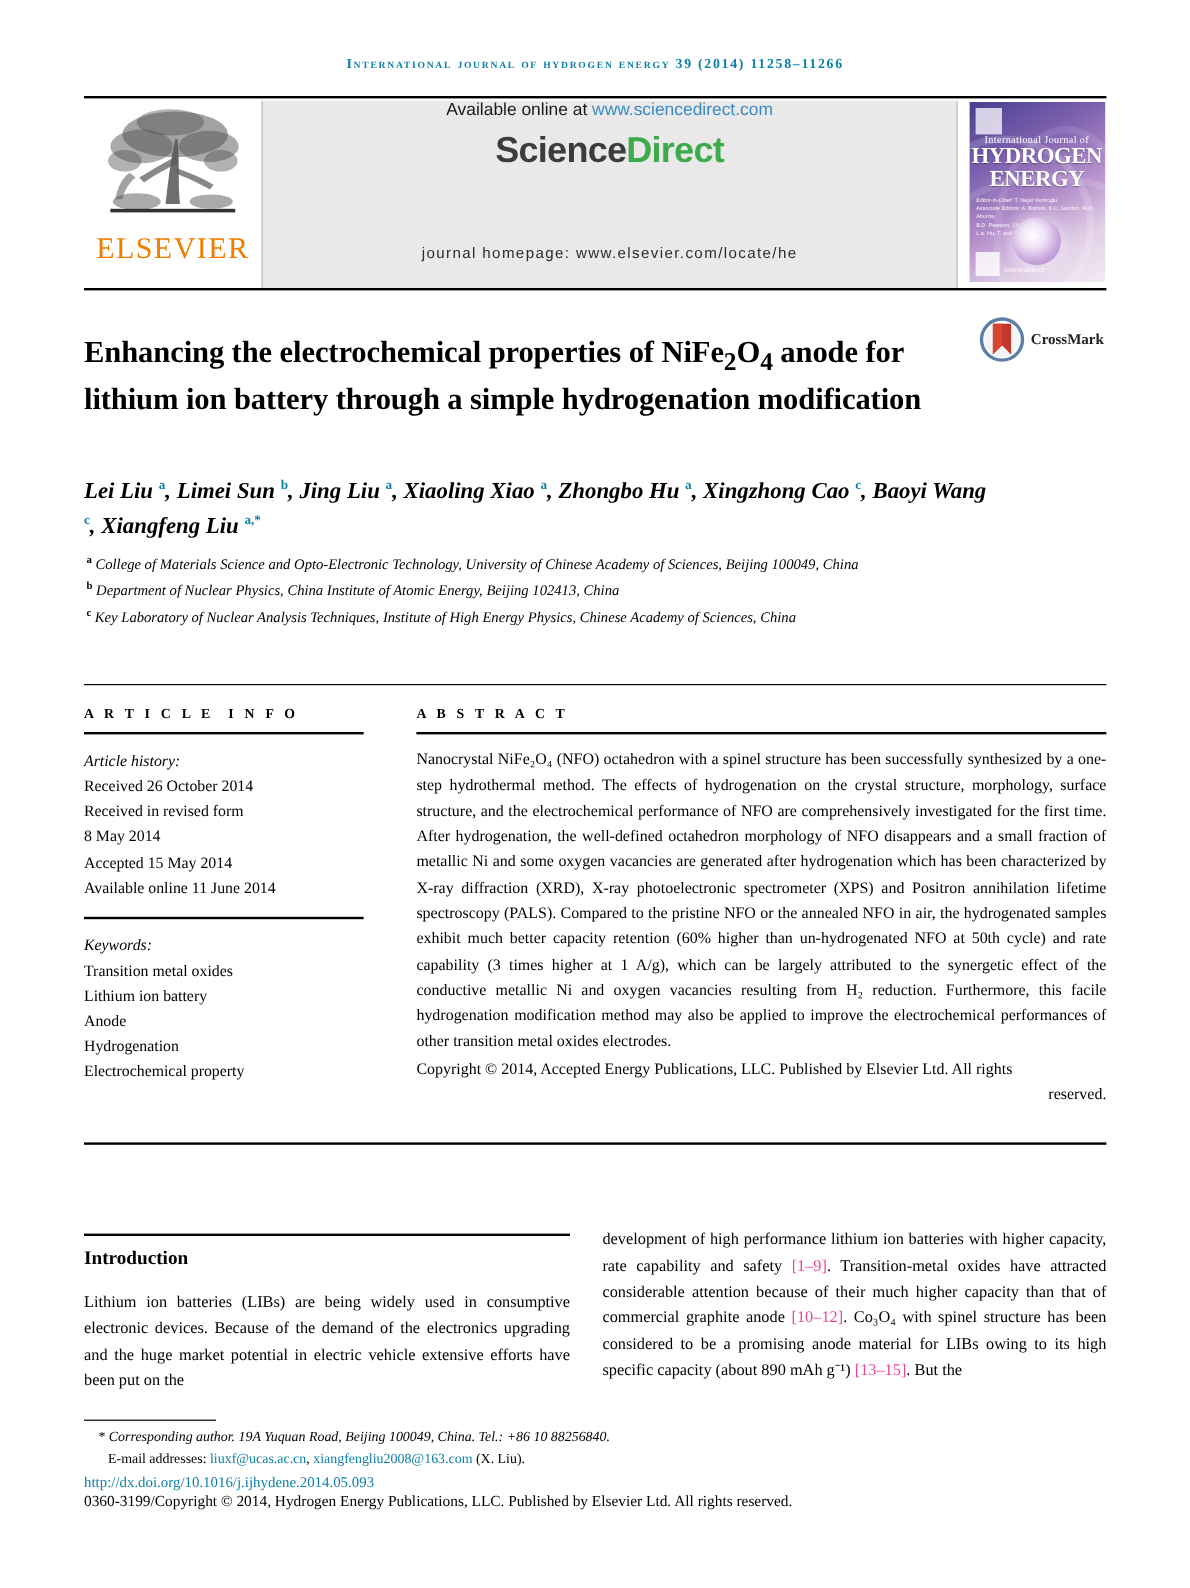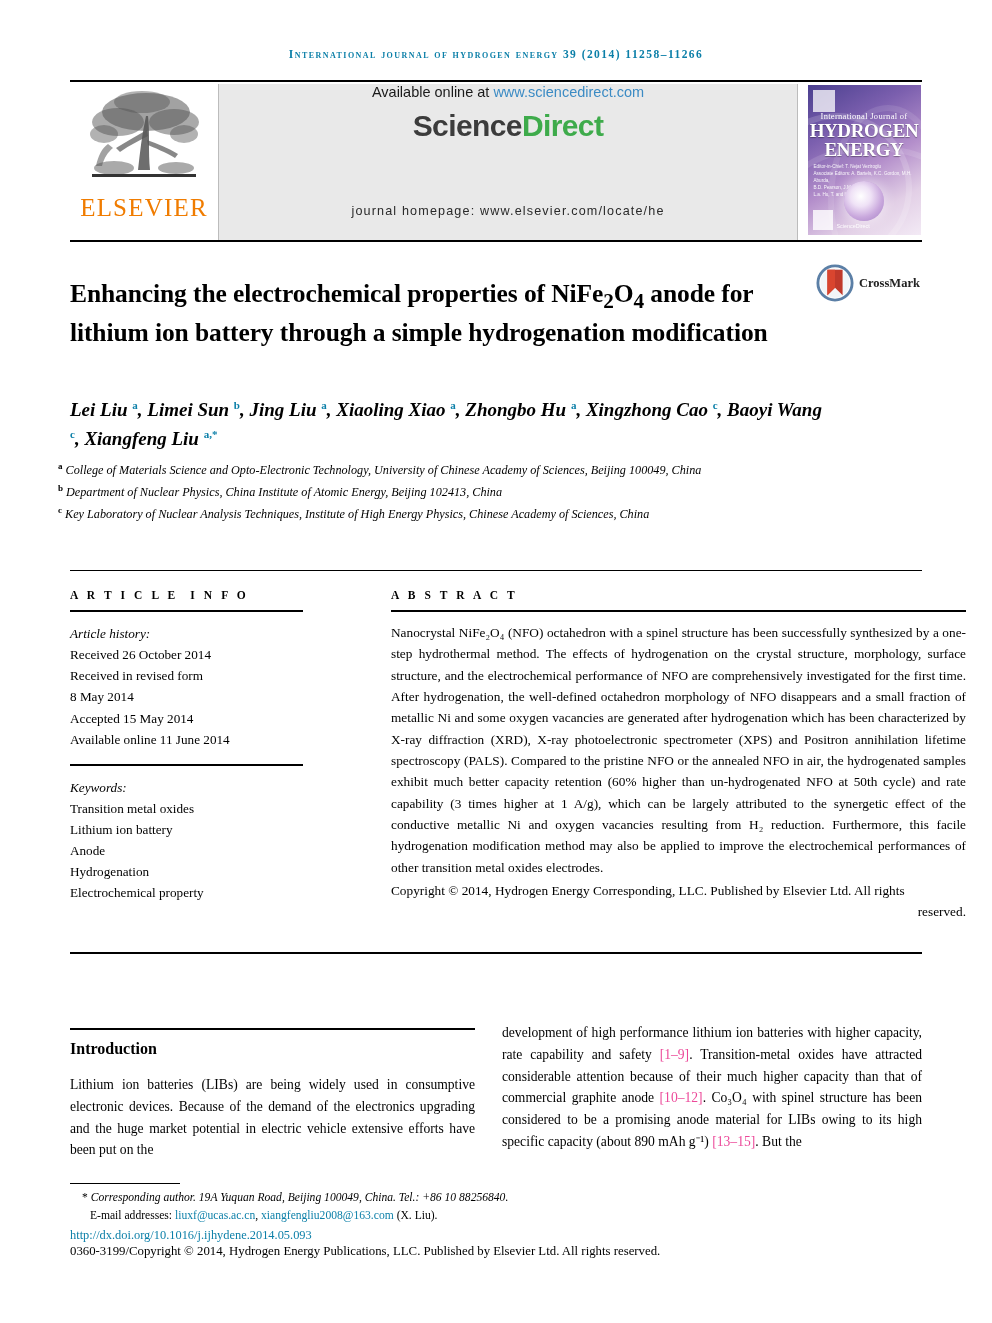--- a/index.html
+++ b/index.html
@@ -205,21 +205,21 @@
     font-family: "Liberation Serif", serif;
     font-style: italic;
     font-weight: bold;
     font-size: 19px;
     line-height: 1.55;
   }
   .authors sup { color: #0b7fa8; font-size: 11px; font-style: normal; font-weight: bold; }
 
   .affils {
     position: absolute;
-    left: 58px; top: 459px; width: 790px;
+    left: 72px; top: 459px; width: 790px;
     font-family: "Liberation Serif", serif;
     font-style: italic;
     font-size: 12.2px;
     line-height: 1.62;
   }
   .affils sup { font-weight: bold; font-style: normal; font-size: 9px; }
   .affils div { margin: 0; }
 
   .rule-after-affil {
     position: absolute;
@@ -242,21 +242,21 @@
   .info-block {
     font-family: "Liberation Serif", serif;
     font-size: 13.2px;
     line-height: 1.60;
   }
   .info-block .ital { font-style: italic; }
   .info-rule2 { border-top: 2px solid #000; margin: 14px 0 11px 0; }
 
   .abs-col {
     position: absolute;
-    left: 347px; top: 589px; width: 575px; margin-left: 44px;
+    left: 347px; top: 589px; width: 575px;
   }
   .abs-rule { border-top: 2px solid #000; margin: 9px 0 10px 0; }
   .abs-body {
     font-family: "Liberation Serif", serif;
     font-size: 13.3px;
     line-height: 1.605;
     text-align: justify;
   }
   .abs-copy {
     font-family: "Liberation Serif", serif;
@@ -441,21 +441,21 @@
       <div>Hydrogenation</div>
       <div>Electrochemical property</div>
     </div>
   </div>
 
   <div class="abs-col">
     <div class="colhead">A B S T R A C T</div>
     <div class="abs-rule"></div>
     <div class="abs-body">Nanocrystal NiFe₂O₄ (NFO) octahedron with a spinel structure has been successfully synthesized by a one-step hydrothermal method. The effects of hydrogenation on the crystal structure, morphology, surface structure, and the electrochemical performance of NFO are comprehensively investigated for the first time. After hydrogenation, the well-defined octahedron morphology of NFO disappears and a small fraction of metallic Ni and some oxygen vacancies are generated after hydrogenation which has been characterized by X-ray diffraction (XRD), X-ray photoelectronic spectrometer (XPS) and Positron annihilation lifetime spectroscopy (PALS). Compared to the pristine NFO or the annealed NFO in air, the hydrogenated samples exhibit much better capacity retention (60% higher than un-hydrogenated NFO at 50th cycle) and rate capability (3 times higher at 1 A/g), which can be largely attributed to the synergetic effect of the conductive metallic Ni and oxygen vacancies resulting from H₂ reduction. Furthermore, this facile hydrogenation modification method may also be applied to improve the electrochemical performances of other transition metal oxides electrodes.</div>
     <div class="abs-copy">
-      <span>Copyright © 2014, Hydrogen Energy Corresponding, LLC. Published by Elsevier Ltd. All rights</span>
+      <span>Copyright © 2014, Accepted Energy Publications, LLC. Published by Elsevier Ltd. All rights</span>
       <span class="lastline">reserved.</span>
     </div>
   </div>
 
   <div class="rule-after-abstract"></div>
 
   <div class="col-left">
     <div class="sec-rule"></div>
     <div class="sec-title">Introduction</div>
     <div class="body-text">Lithium ion batteries (LIBs) are being widely used in consumptive electronic devices. Because of the demand of the electronics upgrading and the huge market potential in electric vehicle extensive efforts have been put on the</div>

